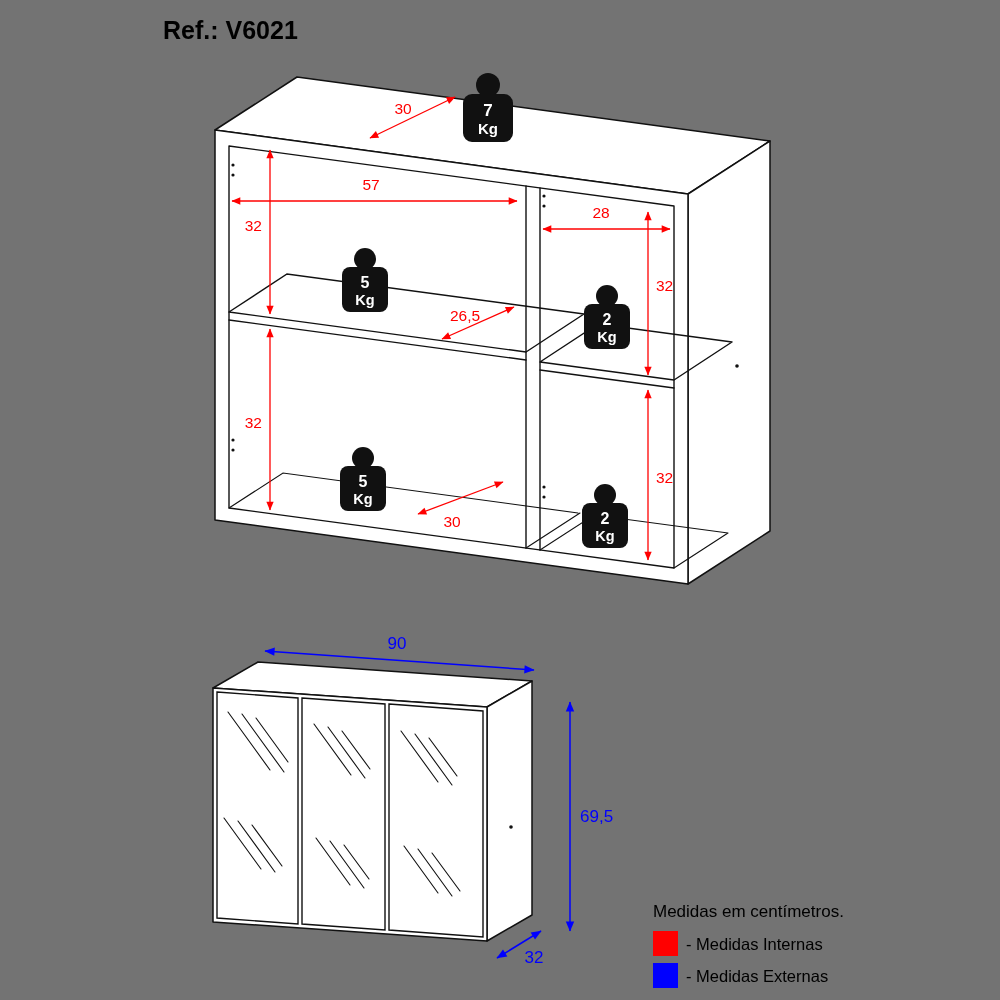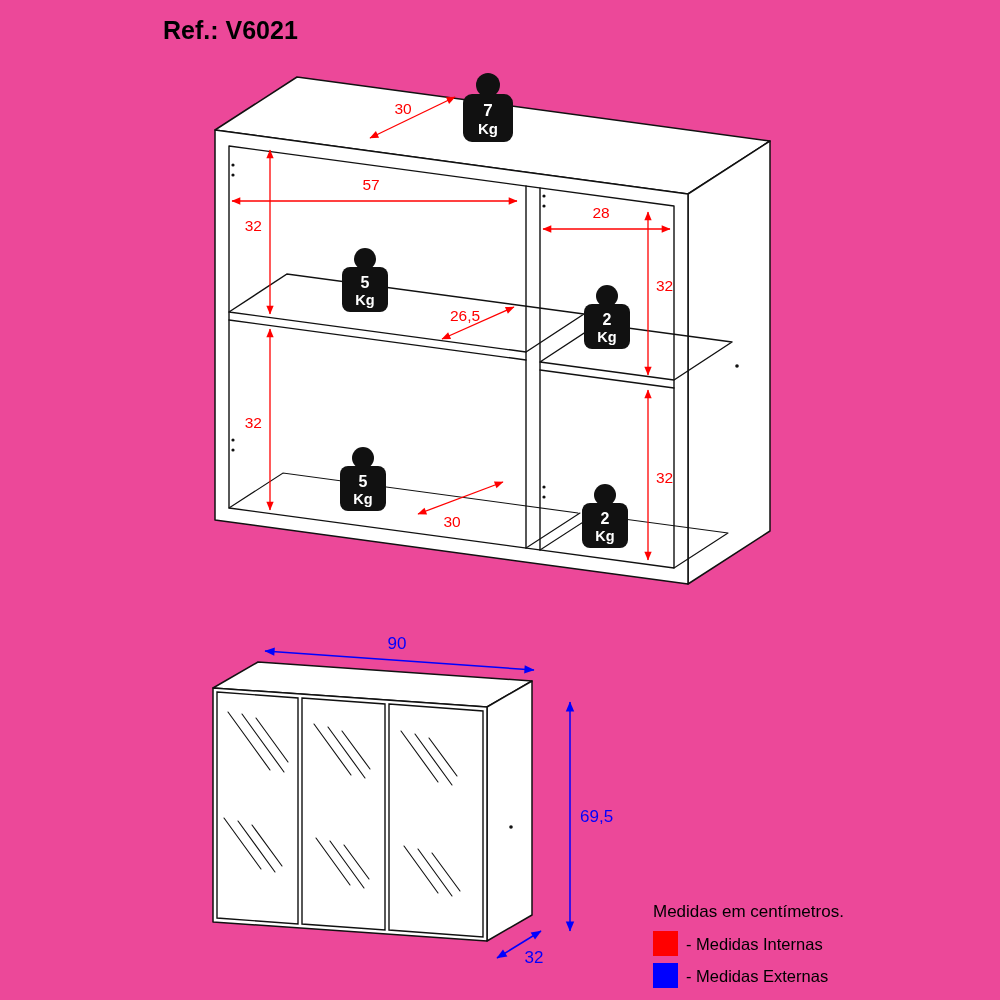--- a/index.html
+++ b/index.html
@@ -1,16 +1,16 @@
 <!DOCTYPE html>
 <html><head>
 <meta charset="utf-8">
 <style>
   html,body { margin:0; padding:0; background:#fff; }
-  .sheet { position:relative; width:1000px; height:1000px; background:#ec4899; overflow:hidden;
+  .sheet { position:relative; width:1000px; height:1000px; background:#737373; overflow:hidden;
            font-family:"Liberation Sans", sans-serif; }
   svg text { font-family:"Liberation Sans", sans-serif; }
   .face  { fill:#ffffff; stroke:#111111; stroke-width:1.5; stroke-linejoin:round; }
   .ln    { fill:none; stroke:#111111; stroke-width:1.4; stroke-linecap:round; }
   .thin  { fill:none; stroke:#111111; stroke-width:1.1; stroke-linecap:round; }
   .dimR  { stroke:#ff0000; stroke-width:1.3; fill:none; }
   .dimB  { stroke:#0000ff; stroke-width:1.5; fill:none; }
   .lblR  { fill:#ff0000; font-size:15.5px; }
   .lblB  { fill:#0000ff; font-size:17px; }
   .lblK  { fill:#000000; }

